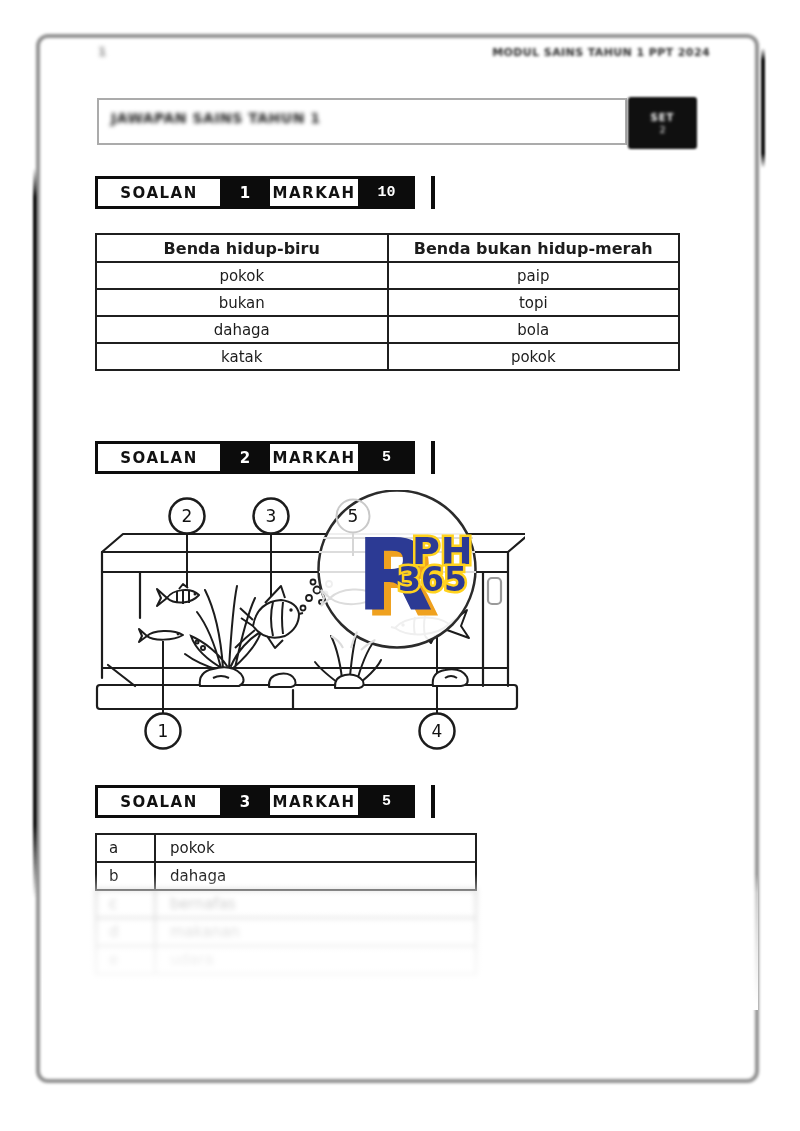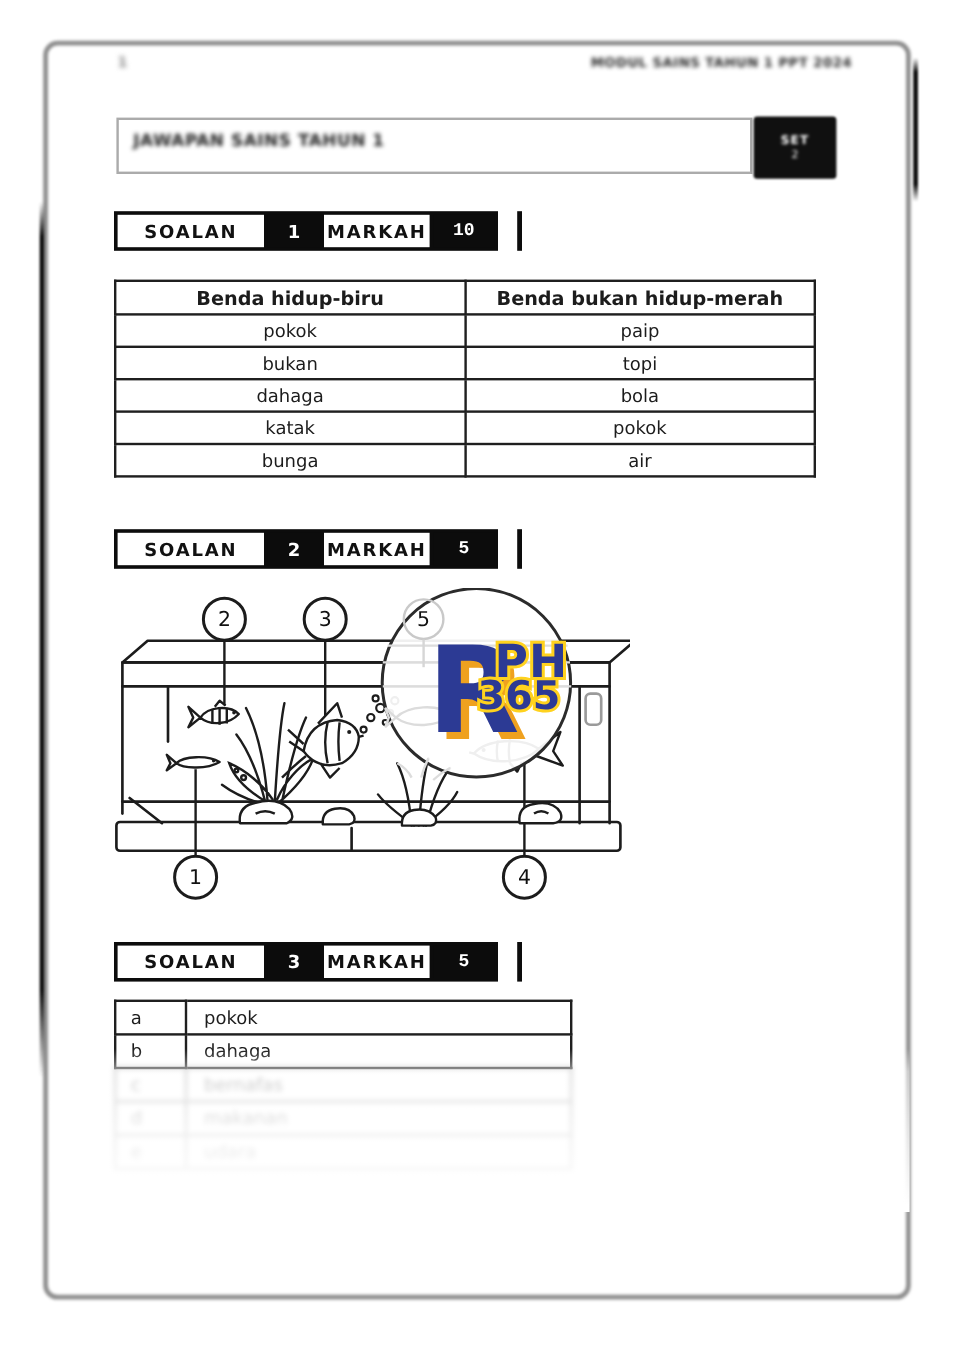--- a/index.html
+++ b/index.html
@@ -138,24 +138,20 @@
       <td>bukan</td>
       <td>topi</td>
     </tr>
     <tr>
       <td>dahaga</td>
       <td>bola</td>
     </tr>
     <tr>
       <td>katak</td>
       <td>pokok</td>
-    </tr>
-    <tr>
-      <td>bunga</td>
-      <td>air</td>
     </tr>
   </tbody>
     </table>
 
   <div class="qbar" style="top:441px;">
     <div class="qcell qw w-soalan">SOALAN</div>
     <div class="qcell qb w-num">2</div>
     <div class="qcell qw w-markah">MARKAH</div>
     <div class="qcell qb w-marks">5</div>
   </div>

